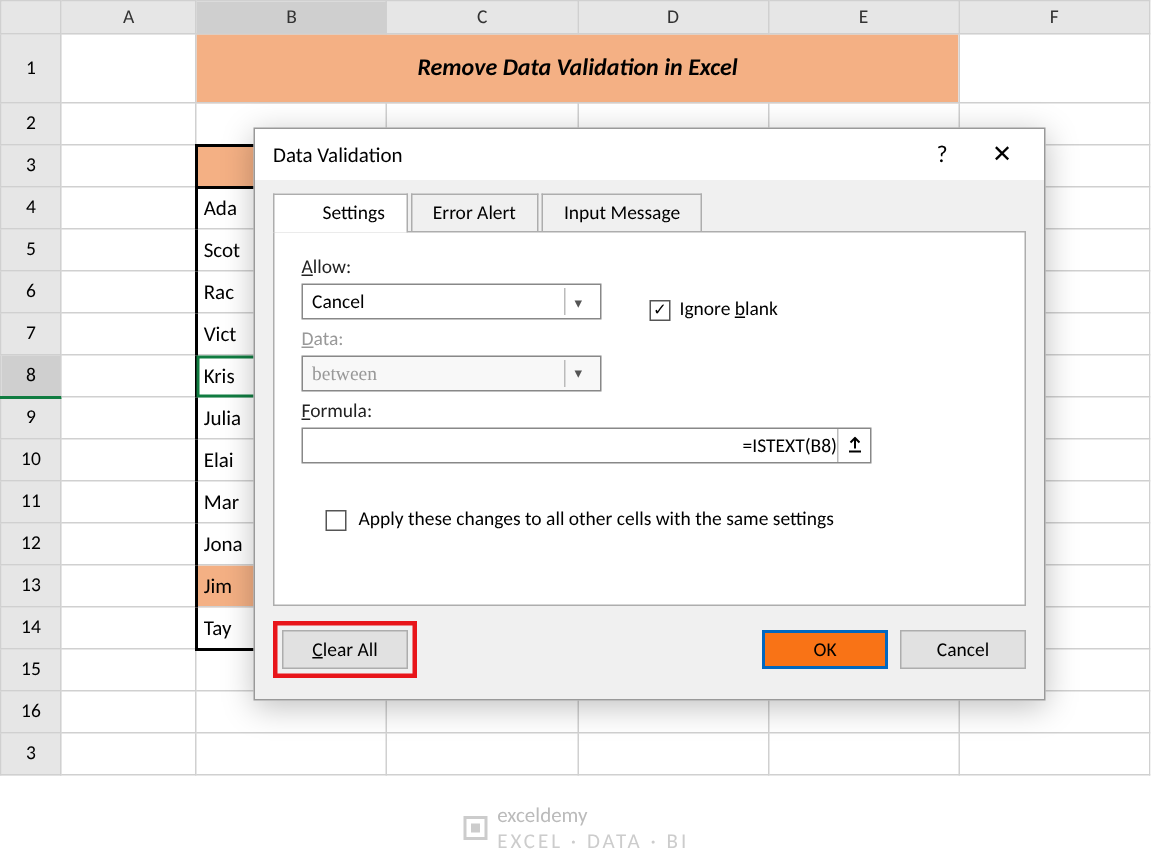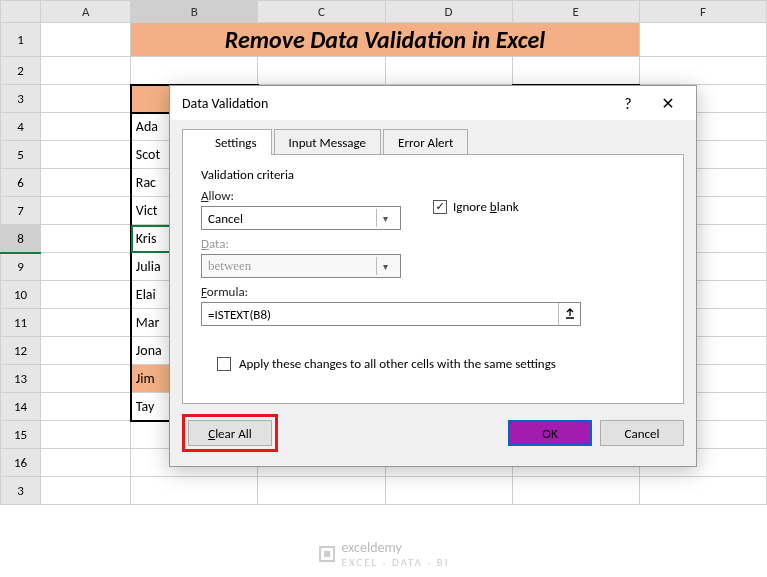--- a/index.html
+++ b/index.html
@@ -42,22 +42,22 @@
     font-size: 13px;
   }
   .sheet tbody th.active-row {
     background: #cfcfcf;
     border-bottom: 2px solid #107c41;
   }
   .title-row td.title-cell {
     background: #f4b084;
     font-weight: bold;
     font-style: italic;
-    font-size: 24px;
-    height: 34px;
+    font-size: 16px;
+    height: 46px;
   }
   .blank-row td { height: 10px; }
   .header-cell {
     background: #f4b084 !important;
     font-weight: bold;
     font-size: 16px;
     border: 2px solid #000 !important;
   }
   .data-cell {
     text-align: left !important;
@@ -171,21 +171,21 @@
   }
   .formula-input {
     display: flex;
     width: 380px;
     height: 24px;
     border: 1px solid #888;
     background: #fff;
     align-items: center;
     padding-left: 6px;
   }
-  .formula-input span.val { flex: 1; text-align: left; }
+  .formula-input span.val { flex: 1; text-align: right; }
   .ref-edit-btn {
     width: 22px; height: 22px;
     border-left: 1px solid #bbb;
     display: flex; align-items: center; justify-content: center;
     font-size: 12px;
   }
   .apply-row {
     display: flex;
     align-items: center;
     gap: 8px;
@@ -201,38 +201,38 @@
   .btn {
     height: 26px;
     padding: 0 16px;
     border: 1px solid #adadad;
     background: #e1e1e1;
     display: inline-flex;
     align-items: center;
     justify-content: center;
     min-width: 84px;
   }
-  .btn.primary { border: 2px solid #0067c0; background: #a21caf; }
+  .btn.primary { border: 2px solid #0067c0; background: #f97316; }
   .clear-highlight {
     border: 3px solid #e8151a;
     padding: 3px;
     display: inline-block;
   }
   .spacer { flex: 1; }
   
   .wm {
     position: absolute;
     bottom: 8px;
     left: 50%;
     transform: translateX(-50%);
     color: #bbb;
     font-size: 14px;
     display: flex; align-items: center; gap: 6px;
   }
-  .wm .sub { font-size: 11px; letter-spacing: 2px; color:#ccc; display:block; }
+  .wm .sub { font-size: 14px; letter-spacing: 2px; color:#ccc; display:block; }
   .under { text-decoration: underline; text-decoration-color: currentColor; }
 </style>
 </head>
 <body>
 
 <table class="sheet">
   <colgroup>
     <col style="width:38px">
     <col class="col-A">
       <col class="col-B">
@@ -408,26 +408,25 @@
 
 <div class="dialog">
   <div class="dlg-titlebar">
     <span class="dlg-title">Data Validation</span>
     <span class="dlg-tb-btn">?</span>
     <span class="dlg-tb-btn">✕</span>
   </div>
 
   <div class="tabs">
     <div class="tab active">Settings</div>
+    <div class="tab">Error Alert</div>
     <div class="tab">Input Message</div>
-    <div class="tab">Error Alert</div>
   </div>
 
   <div class="tab-body" style="position:relative;">
-    <div class="group-label">Validation criteria</div>
 
     <div class="form-row">
       <span class="form-label"><span class="under">A</span><span>llow:</span></span>
       <div class="select-box">
         <span>Cancel</span>
         <span class="select-arrow">▾</span>
       </div>
       <div class="chk-line" style="top:44px;">
         <span class="chk">✓</span>
         <span><span>Ignore </span><span class="under">b</span><span>lank</span></span>

